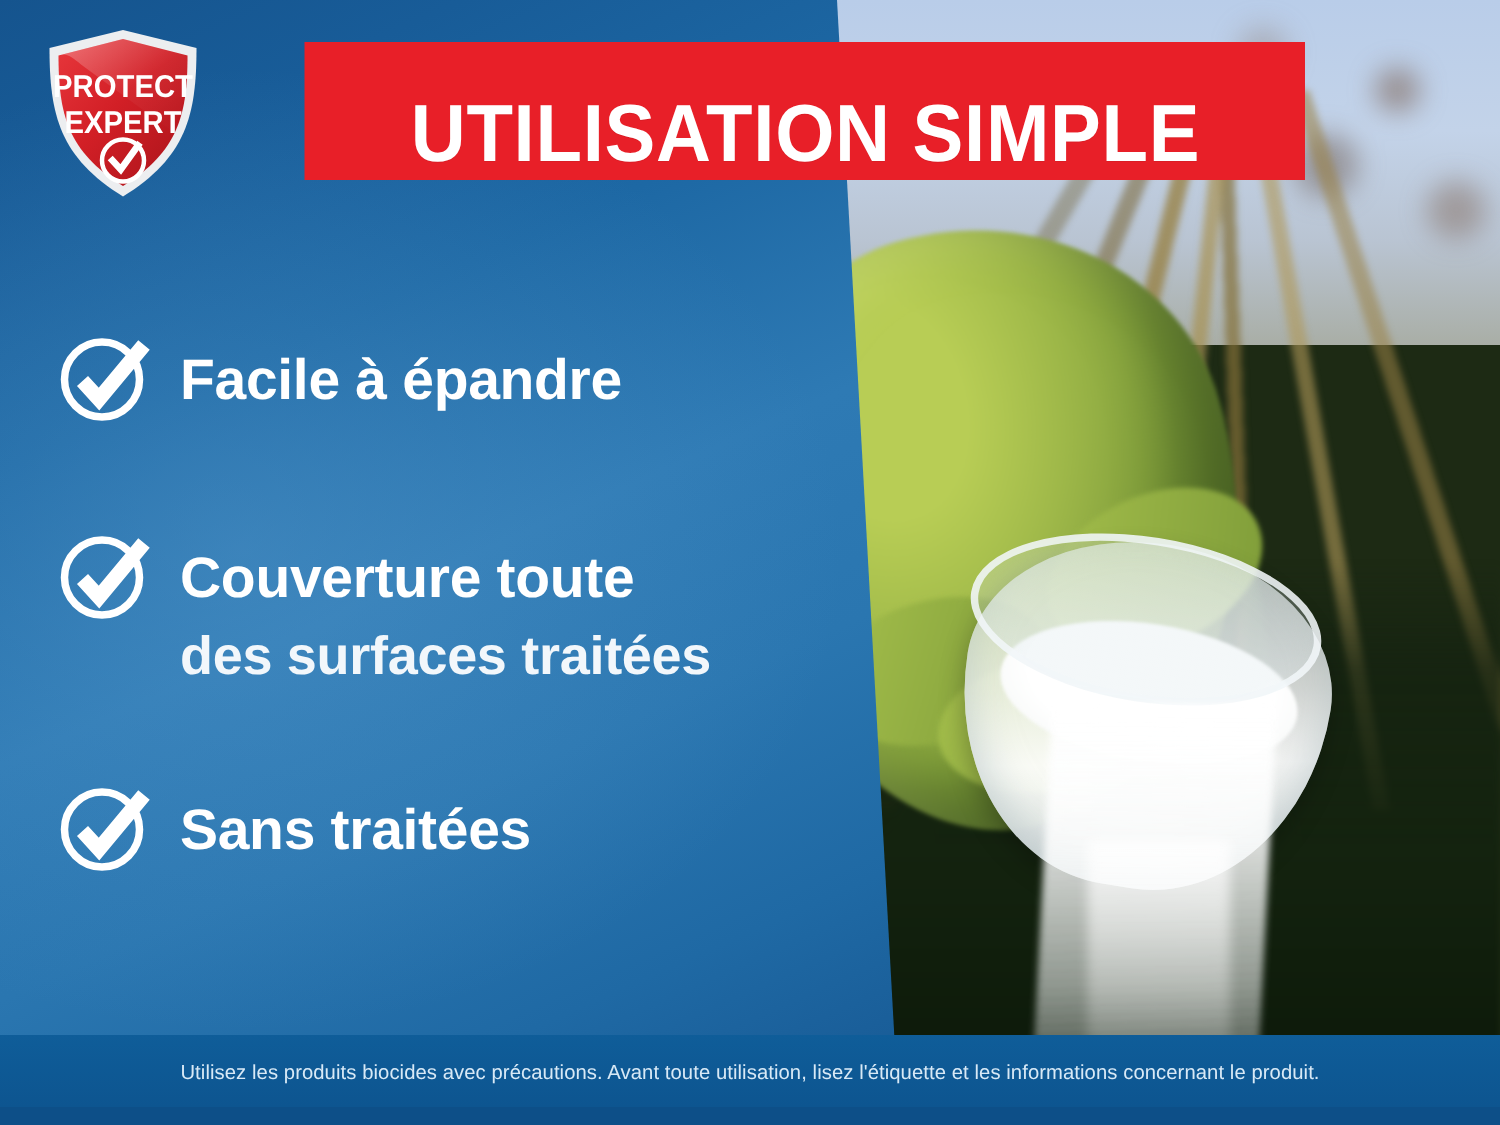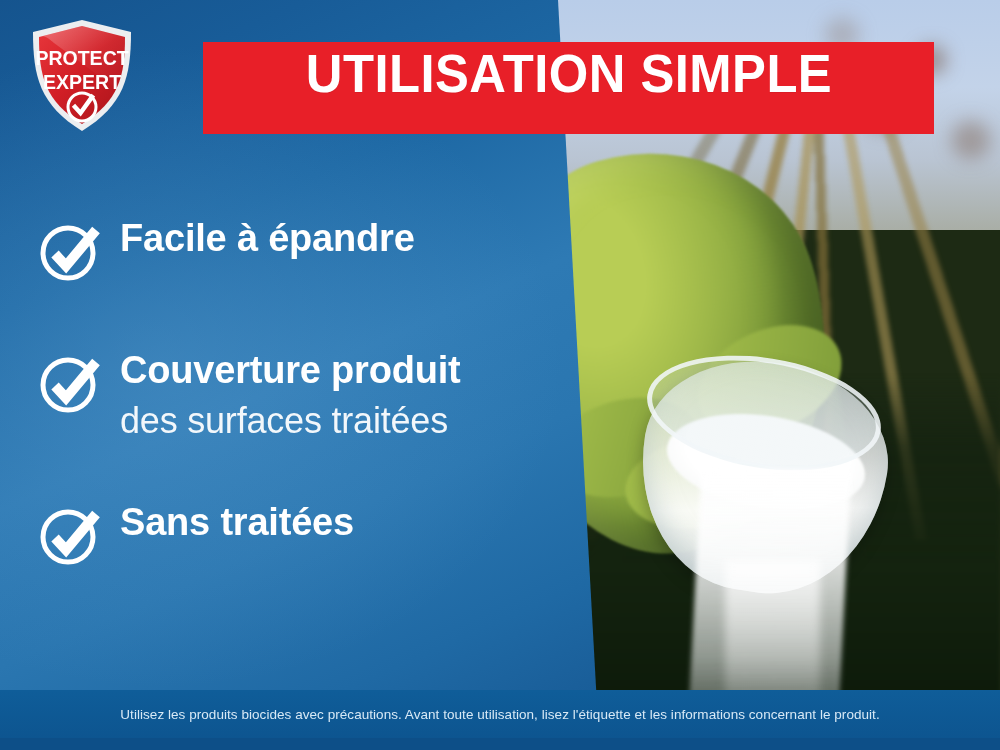--- a/index.html
+++ b/index.html
@@ -116,23 +116,23 @@
     clip-path:polygon(0 0, 558px 0, 597px 705px, 0 705px);
     pointer-events:none;
   }
 
   
   .logo { position:absolute; left:24px; top:17px; width:116px; height:118px; }
   .logo svg { display:block; width:116px; height:118px; }
 
   
   .banner {
-    position:absolute; left:203px; top:42px; width:731px; height:92px;
+    position:absolute; left:203px; top:28px; width:667px; height:92px;
     background:#e81f28;
-    display:flex; align-items:flex-start; justify-content:center;
+    display:flex; align-items:flex-end; justify-content:center;
   }
   .banner-title {
     color:#ffffff;
     font-size:54px;
     font-weight:bold;
     letter-spacing:.5px;
     transform:scaleX(.94);
     white-space:nowrap;
     text-shadow:0 1px 0 rgba(0,0,0,.06);
   }
@@ -141,24 +141,24 @@
   .bullets { position:absolute; left:36px; top:215px; width:540px; }
   .bullet { position:relative; display:flex; align-items:flex-start; }
   .b1 { margin-top:0; }
   .b2 { margin-top:62px; }
   .b3 { margin-top:58px; }
   .check { flex:0 0 auto; width:68px; height:68px; margin-right:16px; margin-top:2px; }
   .check svg { display:block; width:68px; height:68px; }
   .btext { padding-top:4px; }
   .bmain {
     color:#ffffff; font-size:38px; font-weight:bold; line-height:1.05;
-    white-space:nowrap; letter-spacing:-.2px;
+    white-space:nowrap; letter-spacing:-.2px;margin-top:16px;
   }
   .bsub {
-    color:#f2f7fb; font-size:36px; font-weight:normal; line-height:1.15;
+    color:#f2f7fb; font-size:36px; font-weight:bold; line-height:1.15;
     margin-top:9px; white-space:nowrap; letter-spacing:-.2px;
   }
 
   
   .footer {
     position:absolute; left:0; bottom:12px; width:1000px; height:48px;
     background:linear-gradient(180deg,#0f5d99 0%, #0d5590 100%);
     display:flex; align-items:center; justify-content:center;
   }
   .footer-text {
@@ -234,21 +234,21 @@
     </div>
 
     <div class="bullet b2">
       <div class="check">
         <svg viewBox="0 0 68 68" xmlns="http://www.w3.org/2000/svg">
           <circle cx="32" cy="36" r="25" fill="none" stroke="#ffffff" stroke-width="5"></circle>
           <path d="M19 37 L30 49 L60 13" fill="none" stroke="#ffffff" stroke-width="10" stroke-linecap="butt" stroke-linejoin="miter"></path>
         </svg>
       </div>
       <div class="btext">
-        <div class="bmain">Couverture produit</div>
+        <div class="bmain">Couverture toute</div>
         <div class="bsub">des surfaces traitées</div>
       </div>
     </div>
 
     <div class="bullet b3">
       <div class="check">
         <svg viewBox="0 0 68 68" xmlns="http://www.w3.org/2000/svg">
           <circle cx="32" cy="36" r="25" fill="none" stroke="#ffffff" stroke-width="5"></circle>
           <path d="M19 37 L30 49 L60 13" fill="none" stroke="#ffffff" stroke-width="10" stroke-linecap="butt" stroke-linejoin="miter"></path>
         </svg>

